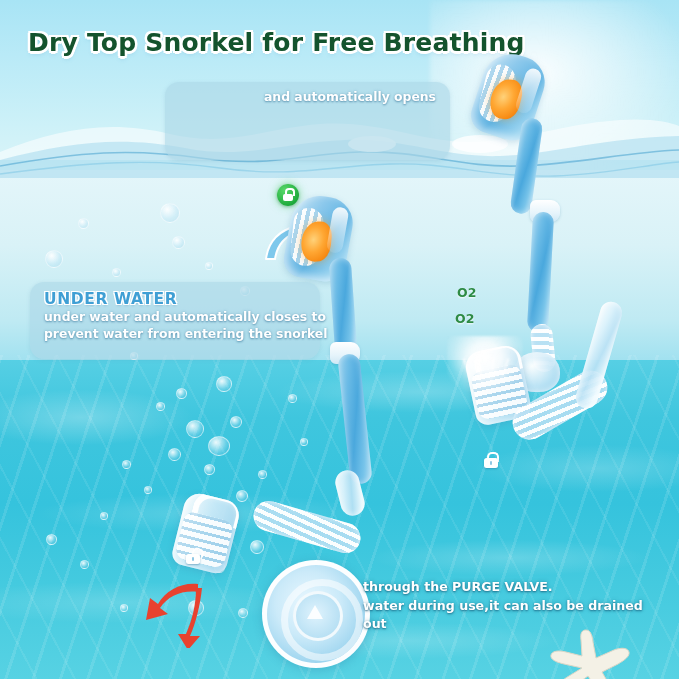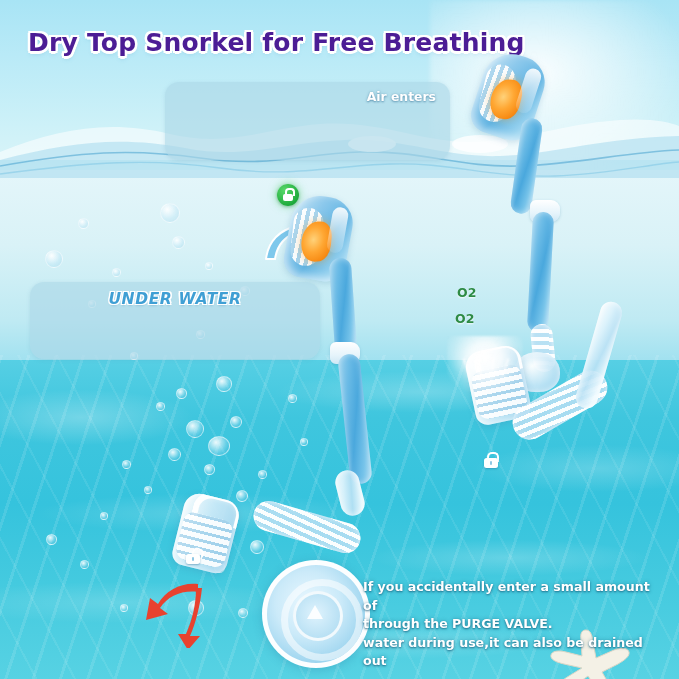--- a/index.html
+++ b/index.html
@@ -47,21 +47,21 @@
   .glow-sun{
     position:absolute;left:430px;top:0px;width:260px;height:180px;
     background:radial-gradient(ellipse at 40% 40%, rgba(255,255,255,.92), rgba(255,255,255,.45) 38%, rgba(255,255,255,0) 72%);
     filter:blur(2px);
   }
 
   
   .title{
     position:absolute;left:28px;top:28px;
     font-size:25px;font-weight:bold;letter-spacing:.2px;
-    color:#4c1d95;
+    color:#14532d;
     font-family:"DejaVu Sans", sans-serif;
     text-shadow:
       -2px -2px 0 #ffffff, 2px -2px 0 #ffffff, -2px 2px 0 #ffffff, 2px 2px 0 #ffffff,
       0 -2.5px 0 #ffffff, 0 2.5px 0 #ffffff, -2.5px 0 0 #ffffff, 2.5px 0 0 #ffffff,
       0 3px 4px rgba(90,160,200,.35);
     white-space:nowrap;
   }
 
   
   .callout{
@@ -76,21 +76,21 @@
     text-shadow:-1.3px -1.3px 0 #fff,1.3px -1.3px 0 #fff,-1.3px 1.3px 0 #fff,1.3px 1.3px 0 #fff,0 2px 2px rgba(70,130,170,.25);
     line-height:20px;
   }
   .callout .line{
     font-size:12.4px;font-weight:bold;color:#ffffff;line-height:16.5px;
     text-shadow:0 1px 2px rgba(60,120,155,.65), 0 0 3px rgba(60,120,155,.35);
     white-space:nowrap;
   }
   #onwater{left:165px;top:82px;width:285px;height:78px;text-align:right;}
   #underwater{left:30px;top:282px;width:290px;height:77px;text-align:center;}
-  #underwater .head{text-align:center;font-style:italic;}
+  #underwater .head{text-align:left;}
 
   .purge-text{
     position:absolute;left:363px;top:578px;width:300px;
     font-size:12.6px;font-weight:bold;color:#ffffff;line-height:18.5px;
     text-shadow:0 1px 2px rgba(20,90,120,.75), 0 0 4px rgba(20,90,120,.45);
   }
 
   
   .o2{
     position:absolute;font-size:12.5px;font-weight:bold;color:#2e8b45;
@@ -369,29 +369,30 @@
 
   <div class="starfish">
     <svg width="128" height="64" viewBox="0 0 128 64">
       <g fill="#f4f1e6" stroke="#ddd7c6" stroke-width="1">
         <path d="M62,2 C66,2 68,6 69,14 L72,30 L90,22 C98,19 104,20 105,24 C106,28 101,32 94,36 L78,44 L86,58 C90,65 89,70 85,71 C81,72 77,68 73,61 L64,48 L50,58 C43,63 38,63 36,60 C34,56 38,52 45,48 L58,40 L40,36 C31,34 26,31 27,27 C28,23 34,22 42,24 L58,28 L57,12 C56,5 58,2 62,2 Z"></path>
       </g>
     </svg>
   </div>
 
   <div class="callout" id="onwater">
-    <div class="line">Air enters</div>
+    <div class="line">and automatically opens</div>
   </div>
 
   <div class="callout" id="underwater">
     <div class="head">UNDER WATER</div>
+    <div class="line">under water and automatically closes to</div>
+    <div class="line">prevent water from entering the snorkel</div>
   </div>
 
   <div class="o2" id="o2a">O2</div>
   <div class="o2" id="o2b">O2</div>
 
   <div class="purge-text">
-    <div>If you accidentally enter a small amount of</div>
     <div>through the PURGE VALVE.</div>
     <div>water during use,it can also be drained out</div>
   </div>
 
 </div>
 
 </body></html>

